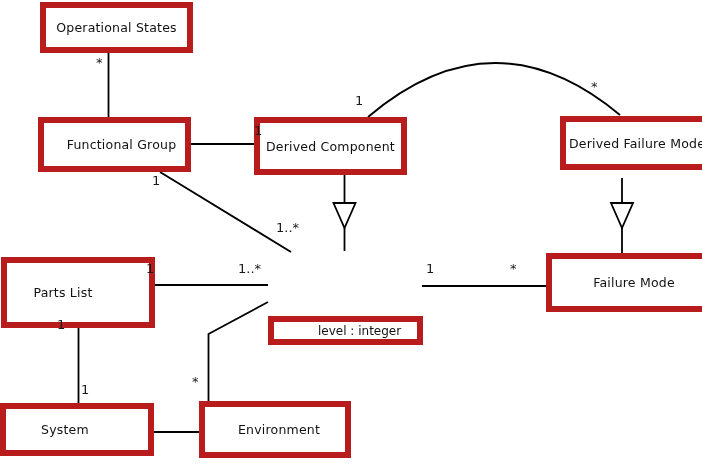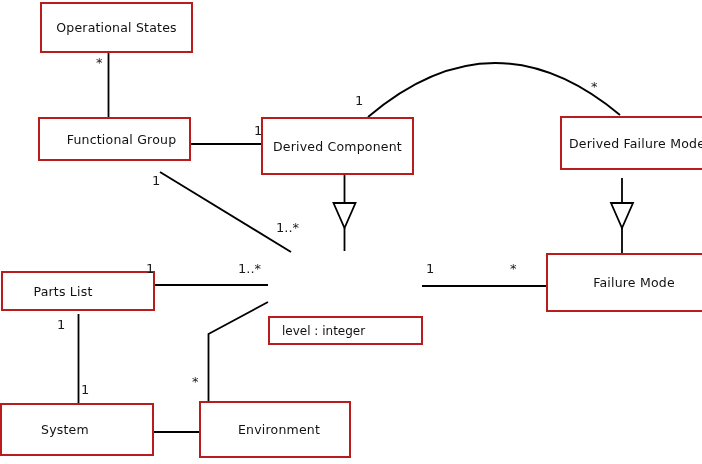--- a/index.html
+++ b/index.html
@@ -2,30 +2,30 @@
 <html><head>
 <meta charset="utf-8">
 <style>
   html,body{margin:0;padding:0;background:#fff;}
   .canvas{
     position:relative;width:702px;height:464px;background:#ffffff;
     font-family:"DejaVu Sans",sans-serif;overflow:hidden;
   }
   svg.wires{position:absolute;left:0;top:0;width:702px;height:464px;}
   .uml-box{
-    position:absolute;background:#ffffff;border:2px solid #b91c1c;
+    position:absolute;background:#ffffff;border:6px solid #b91c1c;
     box-sizing:border-box;display:flex;align-items:center;justify-content:center;
   }
   .uml-label{font-size:12.5px;color:#111;white-space:nowrap;letter-spacing:.2px;}
   .nudge-l30{padding-right:30px;}
   .nudge-l24{padding-right:24px;}
   .nudge-r14{padding-left:14px;}
   .nudge-r8{padding-left:8px;}
   .attr-box{justify-content:flex-start;padding-left:12px;}
-  .uml-attr{font-size:12px;color:#111;white-space:nowrap;}
+  .uml-attr{font-size:12px;color:#111;white-space:nowrap;margin-left:32px;}
   .mult{position:absolute;font-size:13px;color:#1a1a1a;white-space:nowrap;line-height:1;}
 </style>
 </head>
 <body>
 
 <div class="canvas">
 
   <svg class="wires" viewBox="0 0 702 464">
     <g stroke="#000" stroke-width="1.8" fill="none">
       <line x1="108.5" y1="53" x2="108.5" y2="117"></line>
@@ -47,33 +47,33 @@
         <polygon points="611,203 633,203 622,228" fill="#ffffff"></polygon>
         <line x1="622" y1="228" x2="622" y2="253"></line>
       </g>
     </g>
   </svg>
 
   <div class="uml-box" style="left:40px;top:2px;width:153px;height:51px">
     <span class="uml-label">Operational States</span>
   </div>
 
-  <div class="uml-box" style="left:38px;top:117px;width:153px;height:44px">
+  <div class="uml-box" style="left:38px;top:117px;width:153px;height:55px">
     <span class="uml-label nudge-r14">Functional Group</span>
   </div>
 
-  <div class="uml-box" style="left:261px;top:117px;width:153px;height:58px">
+  <div class="uml-box" style="left:254px;top:117px;width:153px;height:58px">
     <span class="uml-label">Derived Component</span>
   </div>
 
   <div class="uml-box" style="left:560px;top:116px;width:154px;height:54px">
     <span class="uml-label">Derived Failure Mode</span>
   </div>
 
-  <div class="uml-box" style="left:1px;top:271px;width:154px;height:40px">
+  <div class="uml-box" style="left:1px;top:257px;width:154px;height:71px">
     <span class="uml-label nudge-l30">Parts List</span>
   </div>
 
   <div class="uml-box attr-box" style="left:268px;top:316px;width:155px;height:29px">
     <span class="uml-attr">level : integer</span>
   </div>
 
   <div class="uml-box" style="left:546px;top:253px;width:176px;height:59px">
     <span class="uml-label">Failure Mode</span>
   </div>

